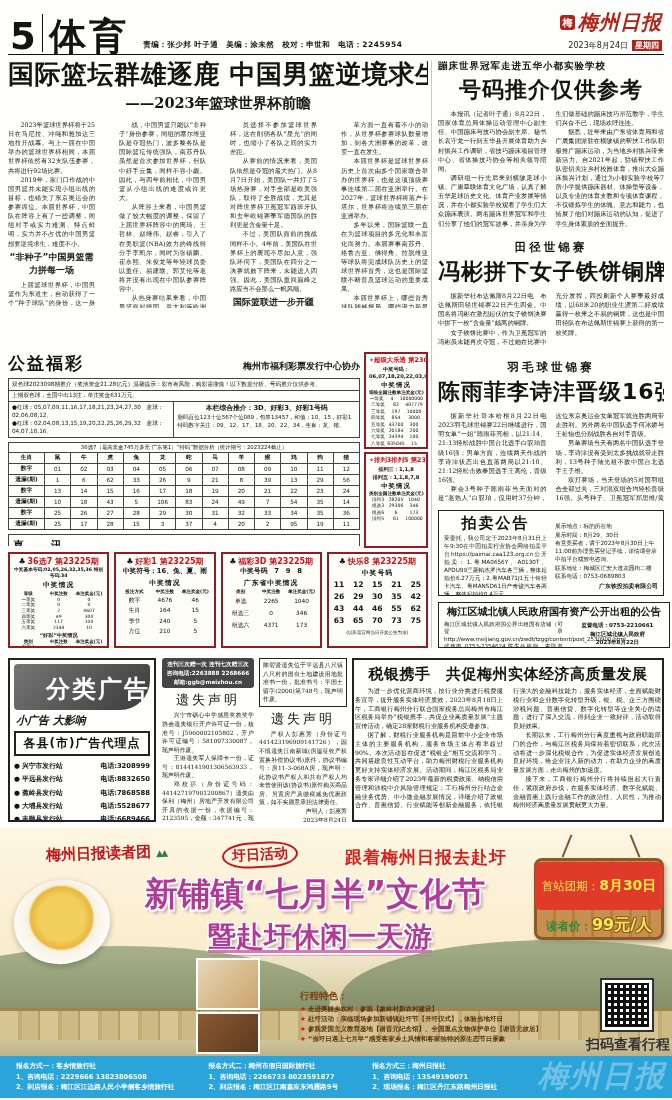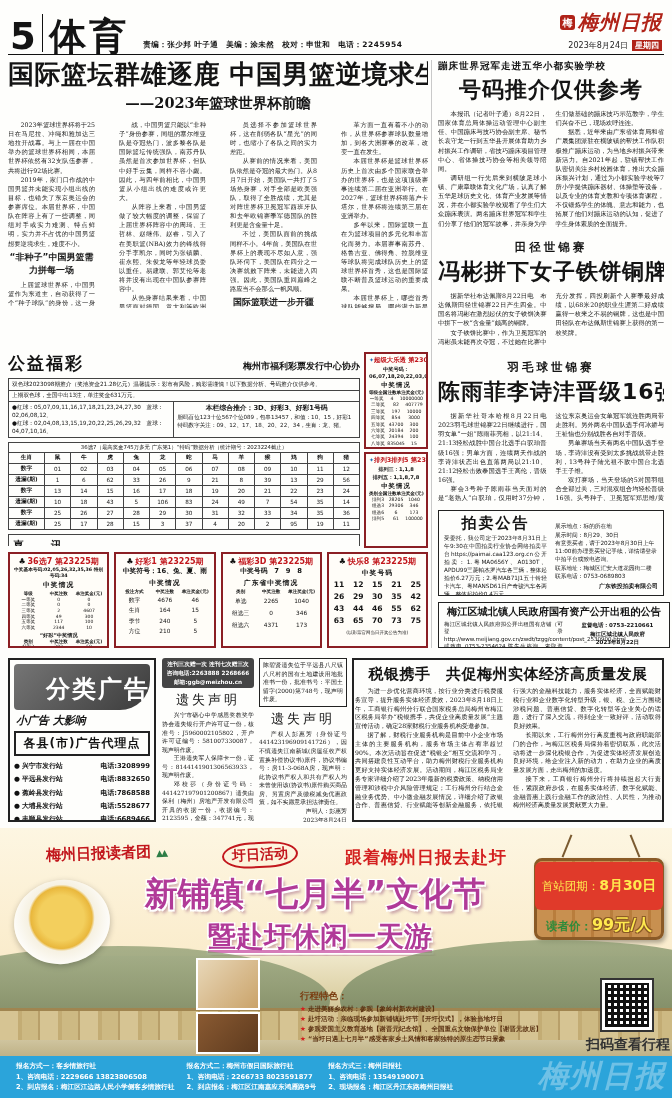--- a/index.html
+++ b/index.html
@@ -763,21 +763,21 @@
           <div class="feat"><span class="star">★</span> “当圩日遇上七月半”感受客家乡土风情和客家独特的原生态节日景象</div>
         </div>
     </div>
     <div class="qr">
         <div class="qr-in"></div>
       </div>
     <div class="qr-cap">扫码查看行程</div>
   </section>
 
   <footer id="adbar">
-    <div style="display:flex;gap:12px">
+    <div style="display:flex;gap:34px">
         <div class="fcol">报名方式一：客乡情旅行社<br>1、咨询电话：2229666 13823806508<br>2、到店报名：梅江区江边路人民小学侧客乡情旅行社</div>
         <div class="fcol">报名方式二：梅州市假日国际旅行社<br>1、咨询电话：2266733 8023591877<br>2、到店报名：梅江区江南嘉应东鸿雁路9号</div>
         <div class="fcol">报名方式三：梅州日报社<br>1、咨询电话：13549190071<br>2、现场报名：梅江区丹江东路梅州日报社</div>
       </div>
     <div class="wm">梅州日报</div>
   </footer>
 
 </div>
 
 </body></html>

